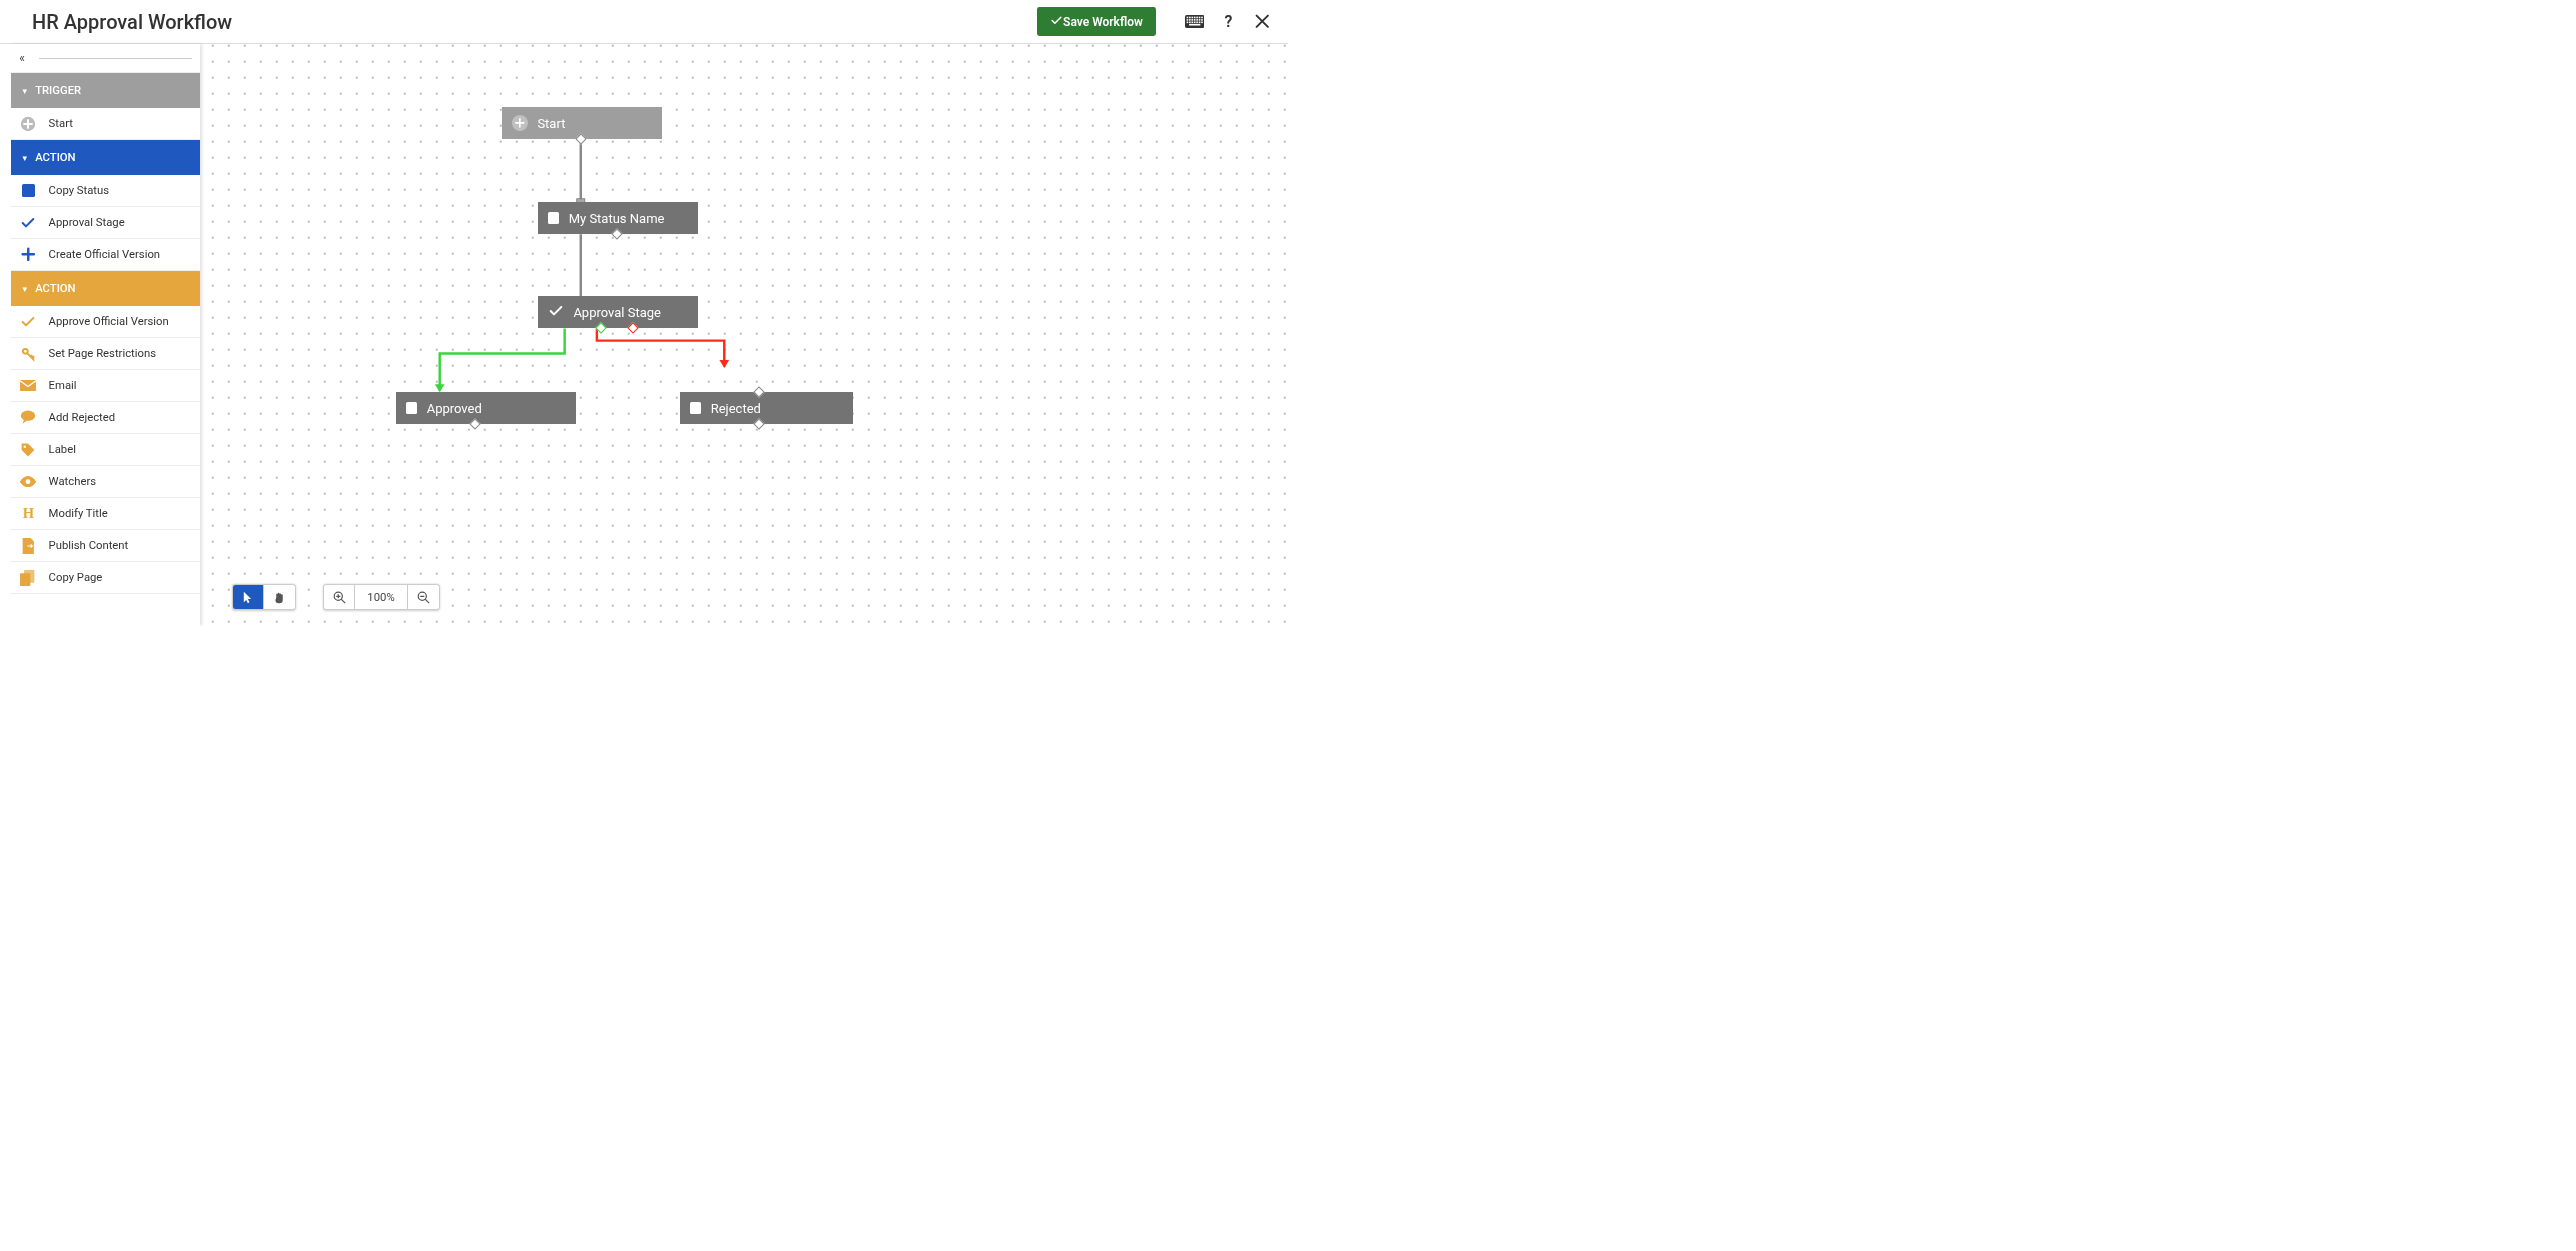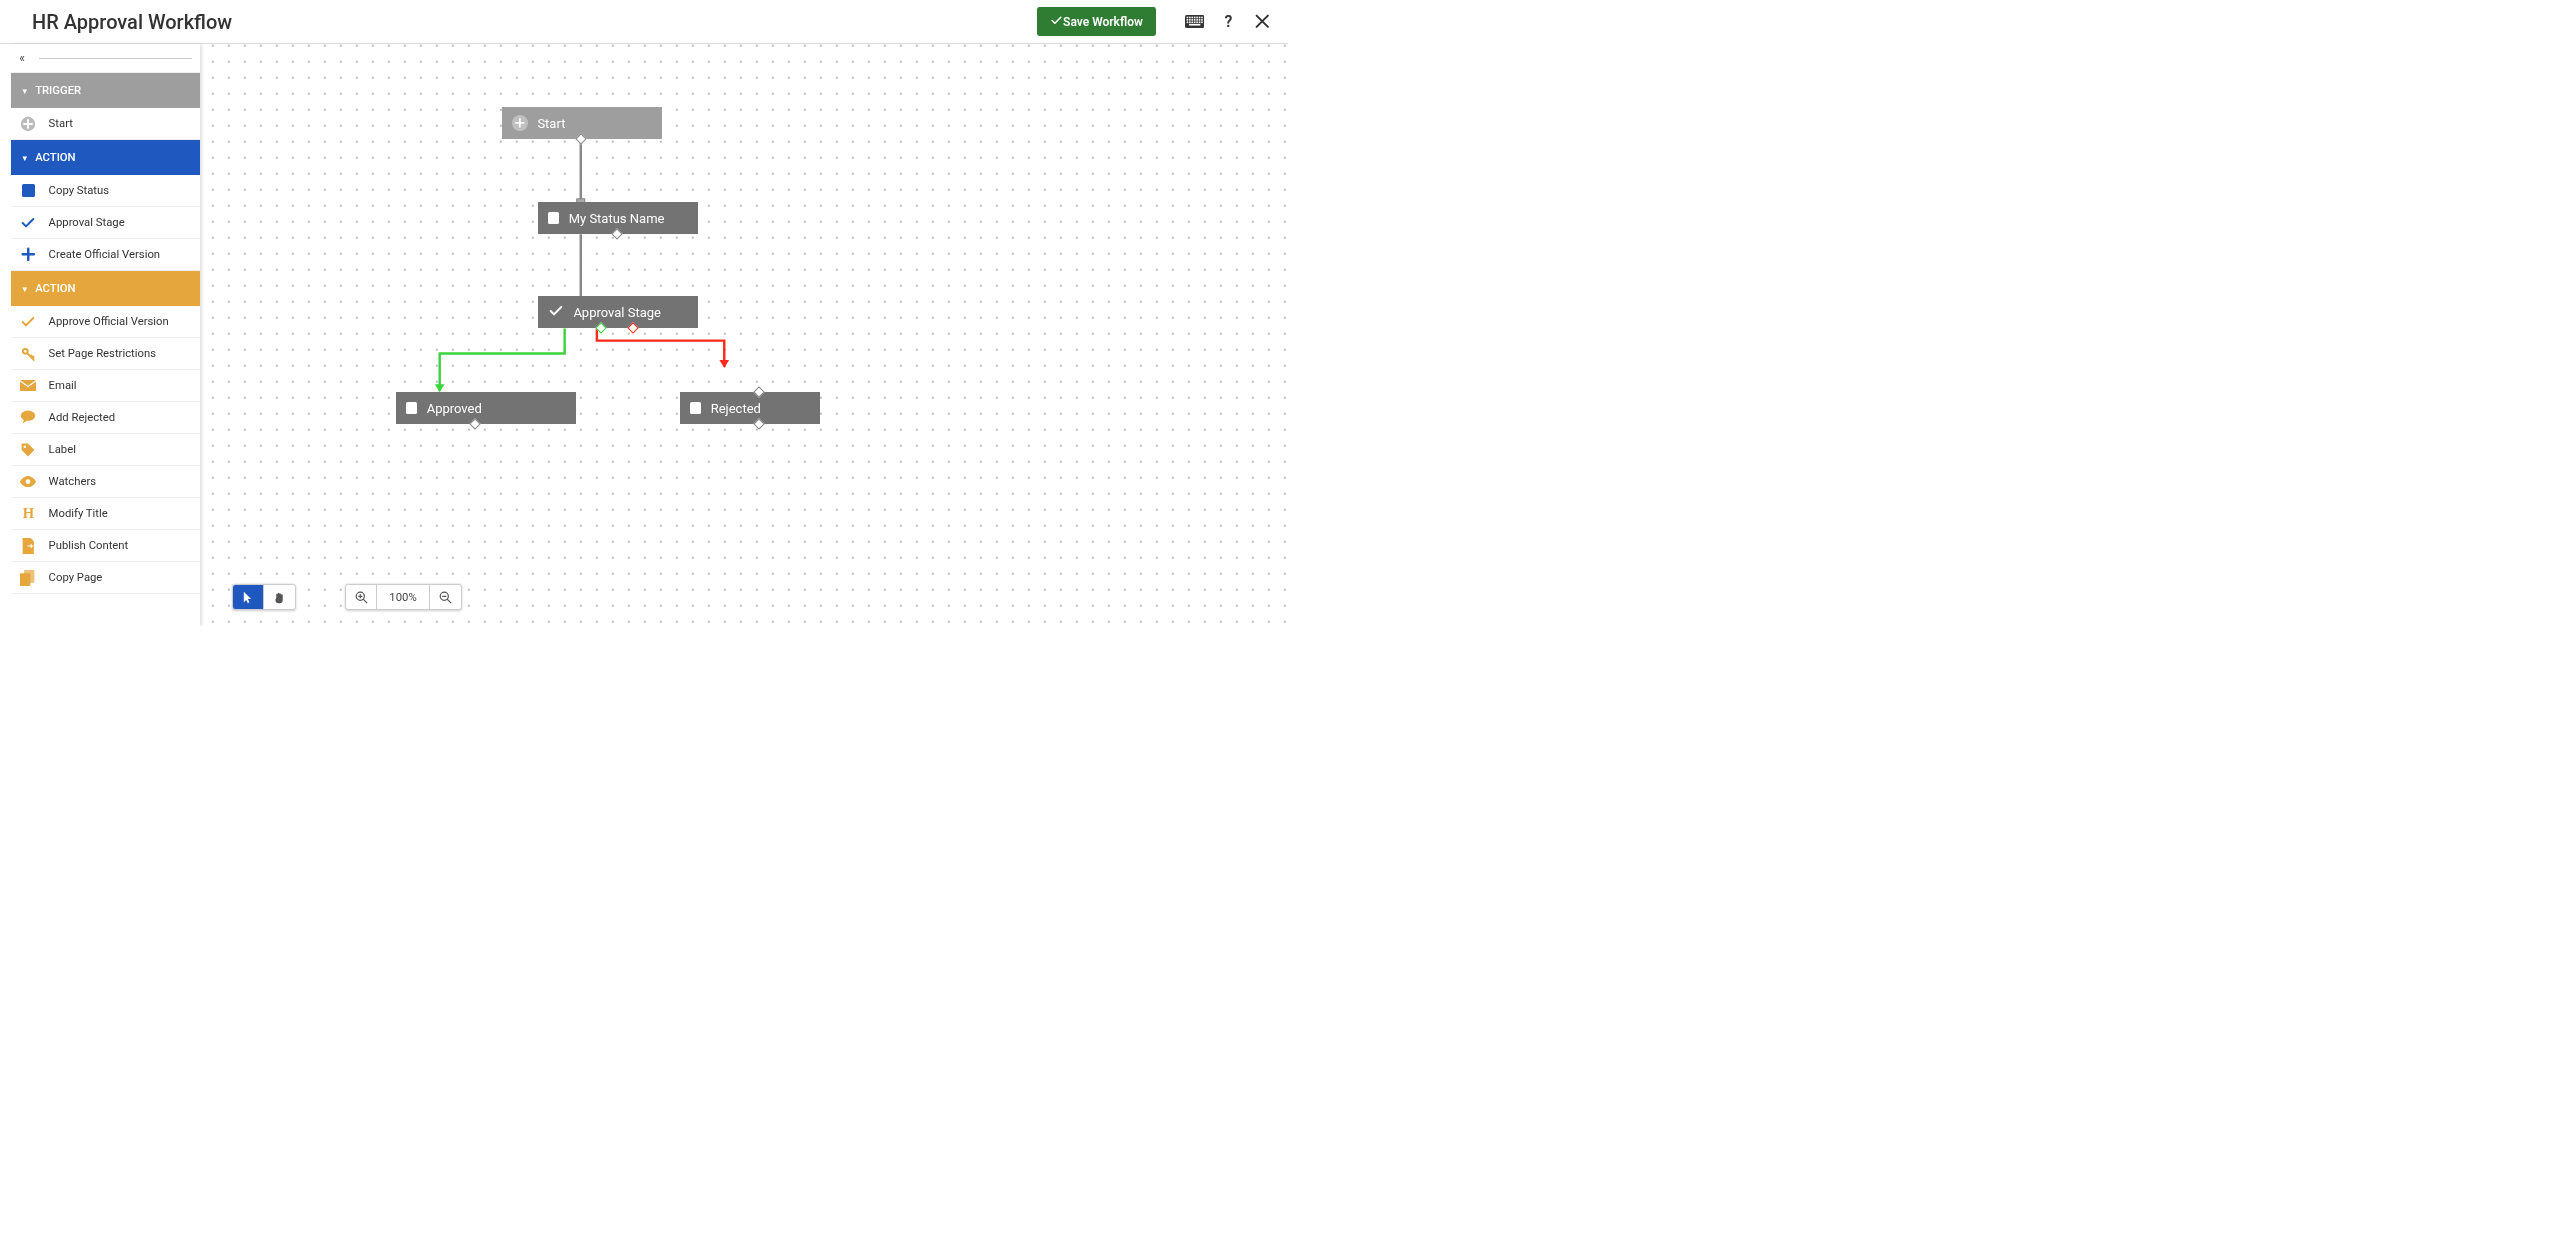--- a/index.html
+++ b/index.html
@@ -269,41 +269,41 @@
     <span class="port" style="left:59px; bottom:-4px; border-color:#3cd43c;"></span>
     <span class="port" style="left:91px; bottom:-4px; border-color:#ff2a1a;"></span>
   </div>
 
   <div class="node status" style="left:160px; top:348px; width:180px;">
     <span class="sq"></span>
     <span>Approved</span>
     <span class="port" style="left:75px; bottom:-4px;"></span>
   </div>
 
-  <div class="node status" style="left:444px; top:348px; width:140px;">
+  <div class="node status" style="left:444px; top:348px; width:173px;">
     <span class="sq"></span>
     <span>Rejected</span>
     <span class="port" style="left:75px; top:-4px;"></span>
     <span class="port" style="left:75px; bottom:-4px;"></span>
   </div>
 
   <div class="tool-group" style="left:32px;">
     <span class="tool-btn active">
       <svg width="9.7" height="13" viewBox="0 0 12 16" fill="#fff">
           <path d="M1 1 L1 14 L4 11 L6 15 L8 14 L6 10 L10 10 Z"></path>
         </svg>
     </span>
     <span class="tool-btn">
       <svg width="13" height="13" viewBox="0 0 16 16" fill="#555">
           <path d="M4 8 V4 a1 1 0 0 1 2 0 V3 a1 1 0 0 1 2 0 V4 a1 1 0 0 1 2 0 V5 a1 1 0 0 1 2 0 V11 a4 4 0 0 1 -4 4 H7 a4 4 0 0 1 -4 -4 Z"></path>
         </svg>
     </span>
   </div>
 
-  <div class="tool-group" style="left:123px;margin-left:22px;">
+  <div class="tool-group" style="left:123px;">
     <span class="tool-btn">
       <svg width="13" height="13" viewBox="0 0 16 16" fill="none" stroke="#555" stroke-width="1.5">
           <circle cx="6.5" cy="6.5" r="5"></circle>
           <line x1="10" y1="10" x2="15" y2="15"></line>
           <line x1="6.5" y1="4" x2="6.5" y2="9"></line>
           <line x1="4" y1="6.5" x2="9" y2="6.5"></line>
         </svg>
     </span>
     <span class="zoom-label">100%</span>
     <span class="tool-btn">

